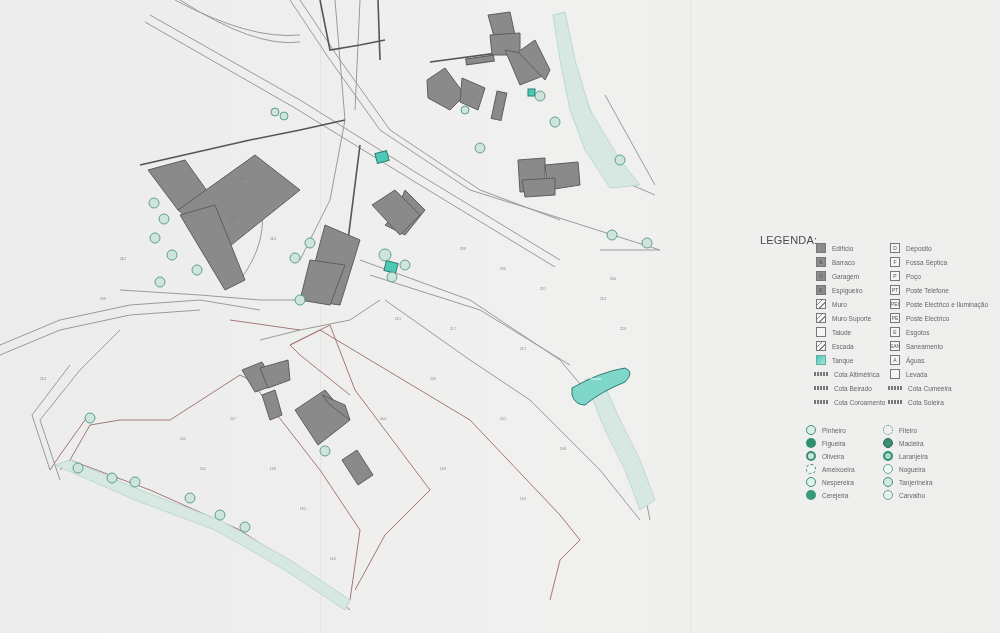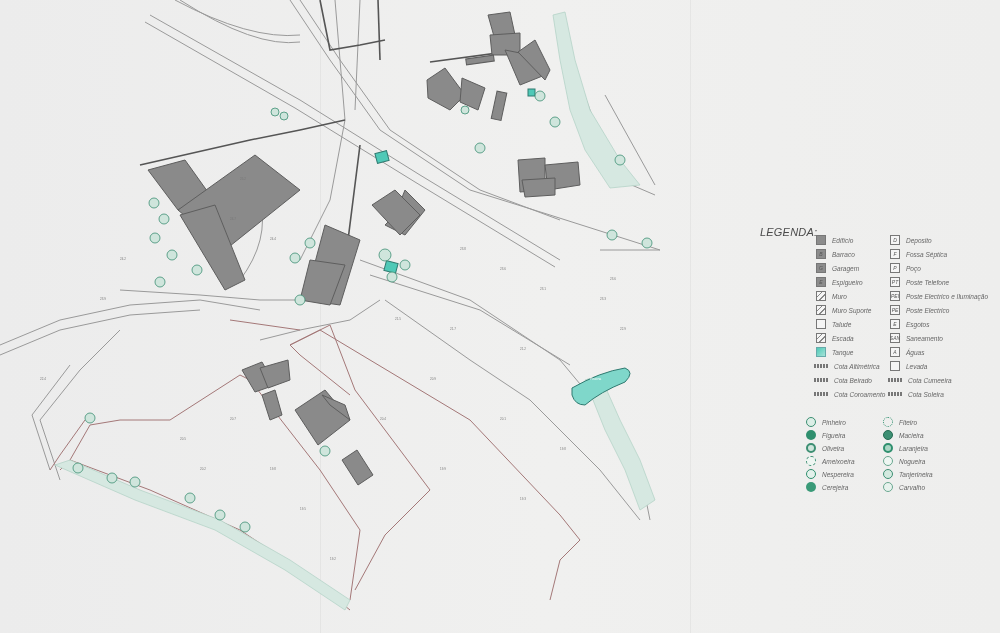--- a/index.html
+++ b/index.html
@@ -1,20 +1,20 @@
 <!DOCTYPE html>
 <html><head>
 <meta charset="utf-8">
 <style>
   html,body{margin:0;padding:0;}
   body{width:1000px;height:633px;background:#ededed;overflow:hidden;font-family:"Liberation Sans",sans-serif;position:relative;}
   #sheet{position:absolute;left:0;top:0;width:1000px;height:633px;background:linear-gradient(90deg,#ececec 0%,#f0f0ef 55%,#eeeeed 100%);}
   .fold{position:absolute;top:0;bottom:0;width:1px;background:rgba(0,0,0,0.04);}
   svg.map{position:absolute;left:0;top:0;}
-  #legend{position:absolute;left:760px;top:226px;width:235px;height:280px;color:#555;font-style:italic;}
+  #legend{position:absolute;left:760px;top:234px;width:235px;height:280px;color:#555;}
   #legend-title{position:absolute;left:0;top:0;font-size:11px;letter-spacing:0.2px;color:#4a4a4a;}
   .lg-item{position:absolute;height:12px;display:flex;align-items:center;font-size:6.5px;color:#666;white-space:nowrap;}
   .sw{width:10px;height:10px;margin-right:6px;box-sizing:border-box;display:inline-flex;align-items:center;justify-content:center;font-size:5px;color:#555;}
   .sw.fill{background:#8c8c8c;border:1px solid #777;}
   .sw.box{border:1px solid #777;background:#f5f5f5;}
   .sw.hatch{border:1px solid #777;background:repeating-linear-gradient(135deg,#f5f5f5 0 3px,#888 3px 4px);}
   .sw.tank{border:1px solid #6aa;background:linear-gradient(135deg,#4fc9b7,#a6e3d8);}
   .sw.dash{width:14px;height:4px;border:none;background:repeating-linear-gradient(90deg,#777 0 2px,transparent 2px 3px);}
   .tree{width:10px;height:10px;margin-right:6px;border-radius:50%;display:inline-block;box-sizing:border-box;}
 </style>

